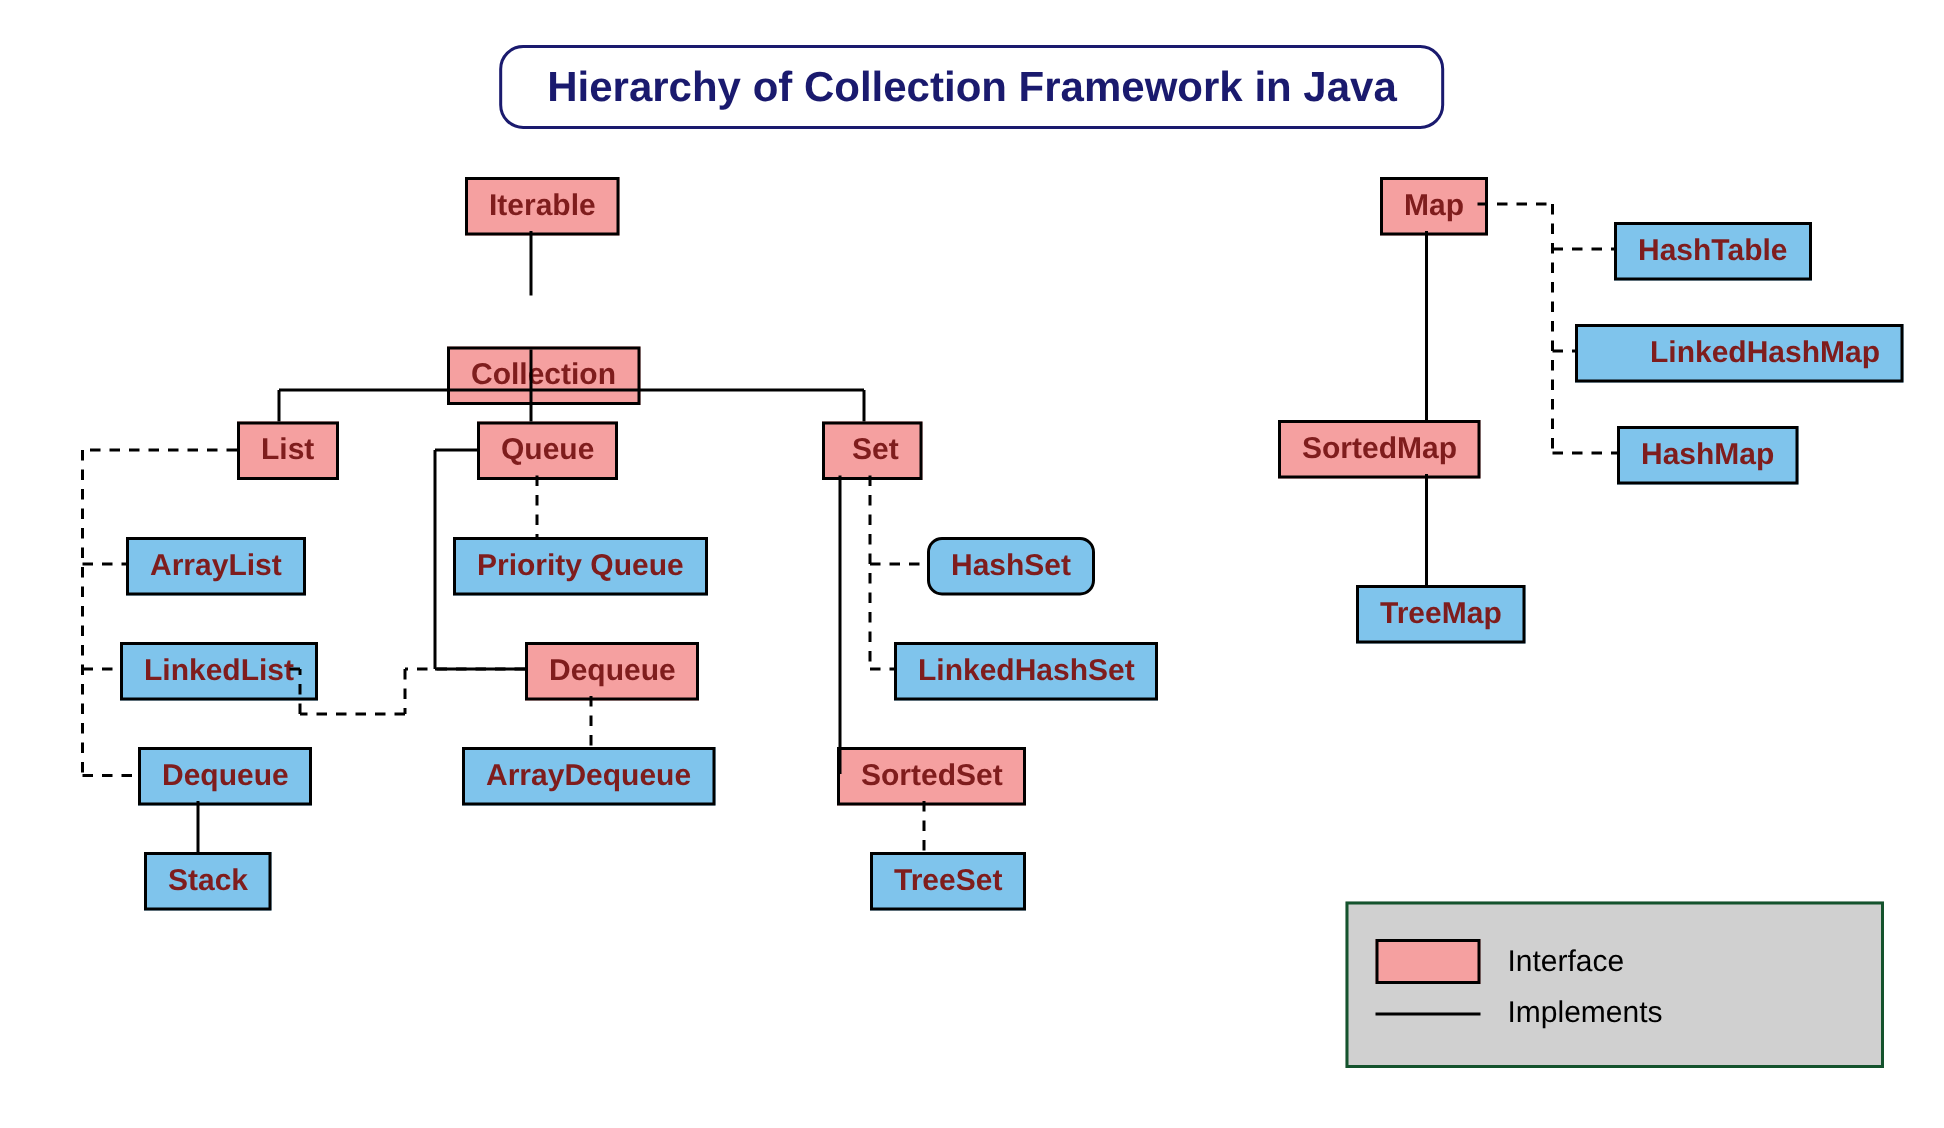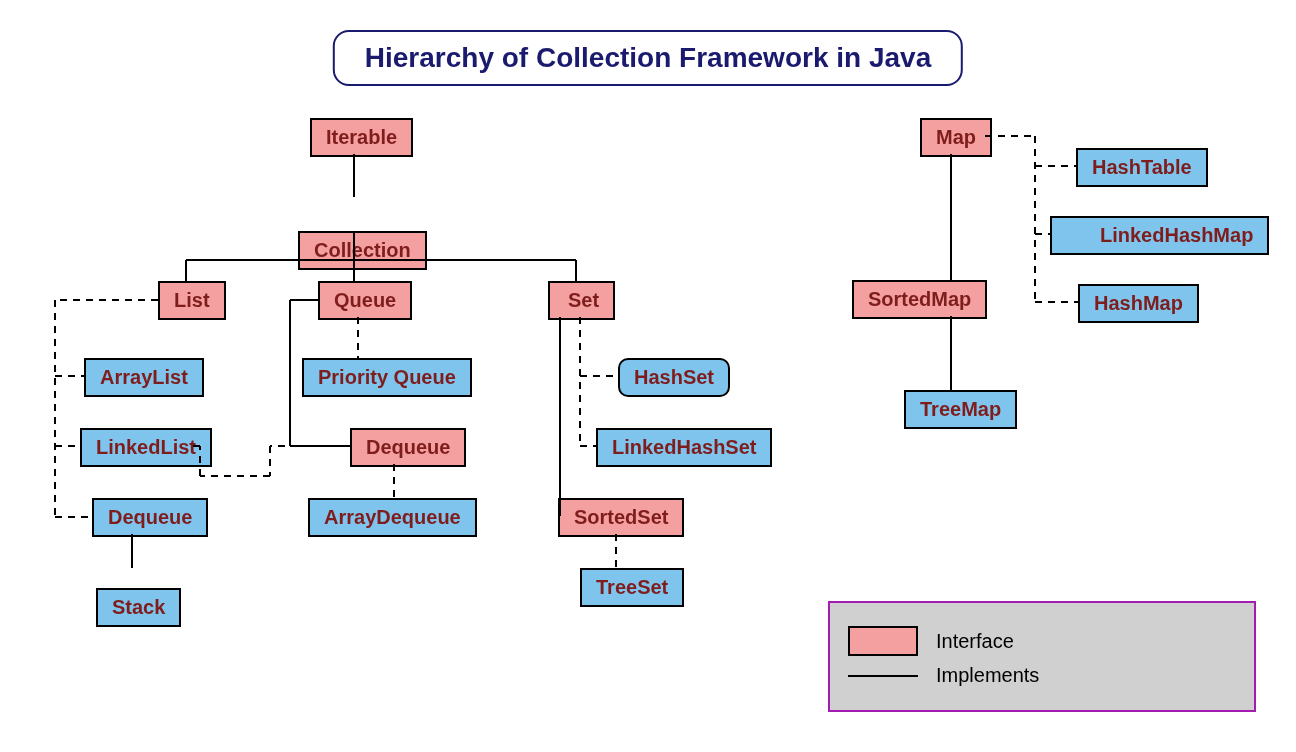--- a/index.html
+++ b/index.html
@@ -33,23 +33,23 @@
     color: #7f1d1d;
     text-align: center;
     white-space: nowrap;
   }
   .interface { background: #f5a0a0; }
   .class { background: #7fc4ec; }
   .legend {
     position: absolute;
     right: 40px;
     bottom: 40px;
-    width: 428px;
+    width: 359px;
     background: #d0d0d0;
-    border: 2px solid #a21caf;
+    border: 2px solid #14532d;
     padding: 15px 18px;
     font-size: 20px;
   }
   .legend-row {
     display: flex;
     align-items: center;
     gap: 18px;
     margin: 8px 0;
   }
   .legend-swatch {
@@ -81,21 +81,21 @@
 
 <div class="box interface" style="left:310px; top:118px;">Iterable</div>
 <div class="box interface" style="left:298px; top:183px;margin-top:48px;">Collection</div>
 <div class="box interface" style="left:158px; top:281px;">List</div>
 <div class="box interface" style="left:318px; top:281px;">Queue</div>
 <div class="box interface" style="left:548px; top:281px;padding-left:18px;">Set</div>
 
 <div class="box class" style="left:84px; top:358px;">ArrayList</div>
 <div class="box class" style="left:80px; top:428px;">LinkedList</div>
 <div class="box class" style="left:92px; top:498px;">Dequeue</div>
-<div class="box class" style="left:96px; top:568px;margin-top:20px;">Stack</div>
+<div class="box class" style="left:96px; top:568px;">Stack</div>
 
 <div class="box class" style="left:302px; top:358px;">Priority Queue</div>
 <div class="box interface" style="left:350px; top:428px;">Dequeue</div>
 <div class="box class" style="left:308px; top:498px;">ArrayDequeue</div>
 
 <div class="box class" style="left:618px; top:358px;border-radius:10px;">HashSet</div>
 <div class="box class" style="left:596px; top:428px;">LinkedHashSet</div>
 <div class="box interface" style="left:558px; top:498px;">SortedSet</div>
 <div class="box class" style="left:580px; top:568px;">TreeSet</div>
 

